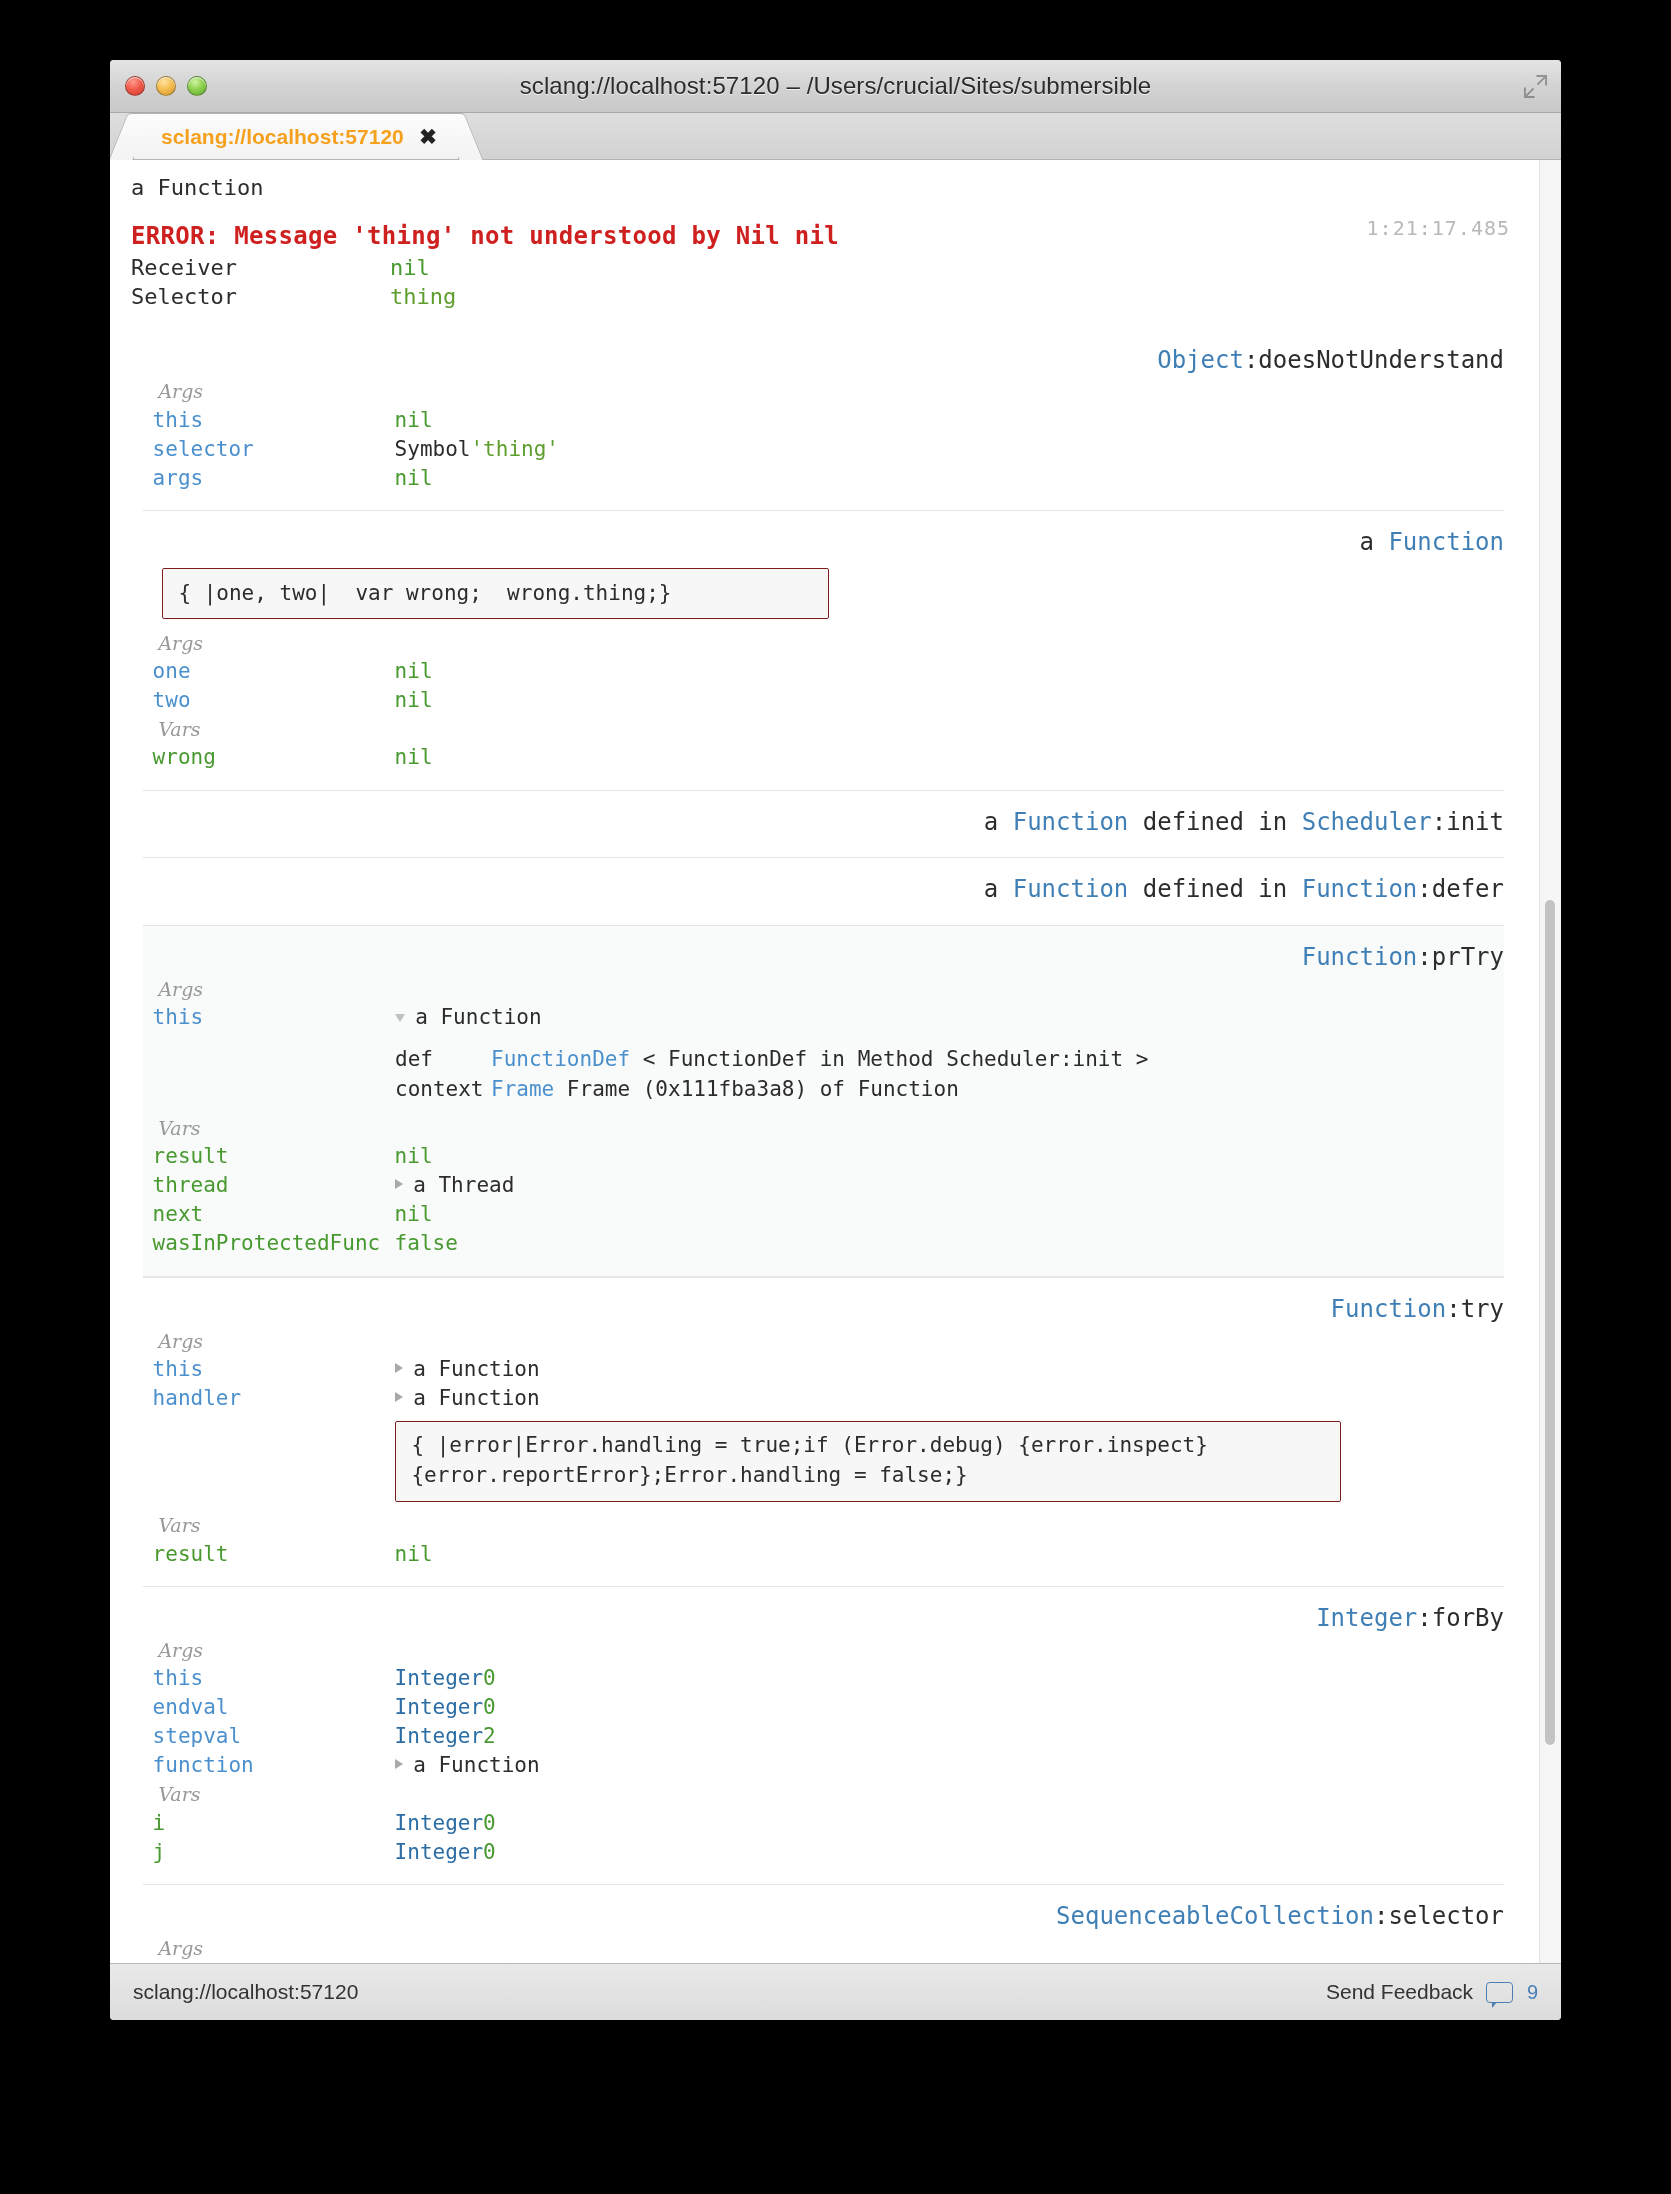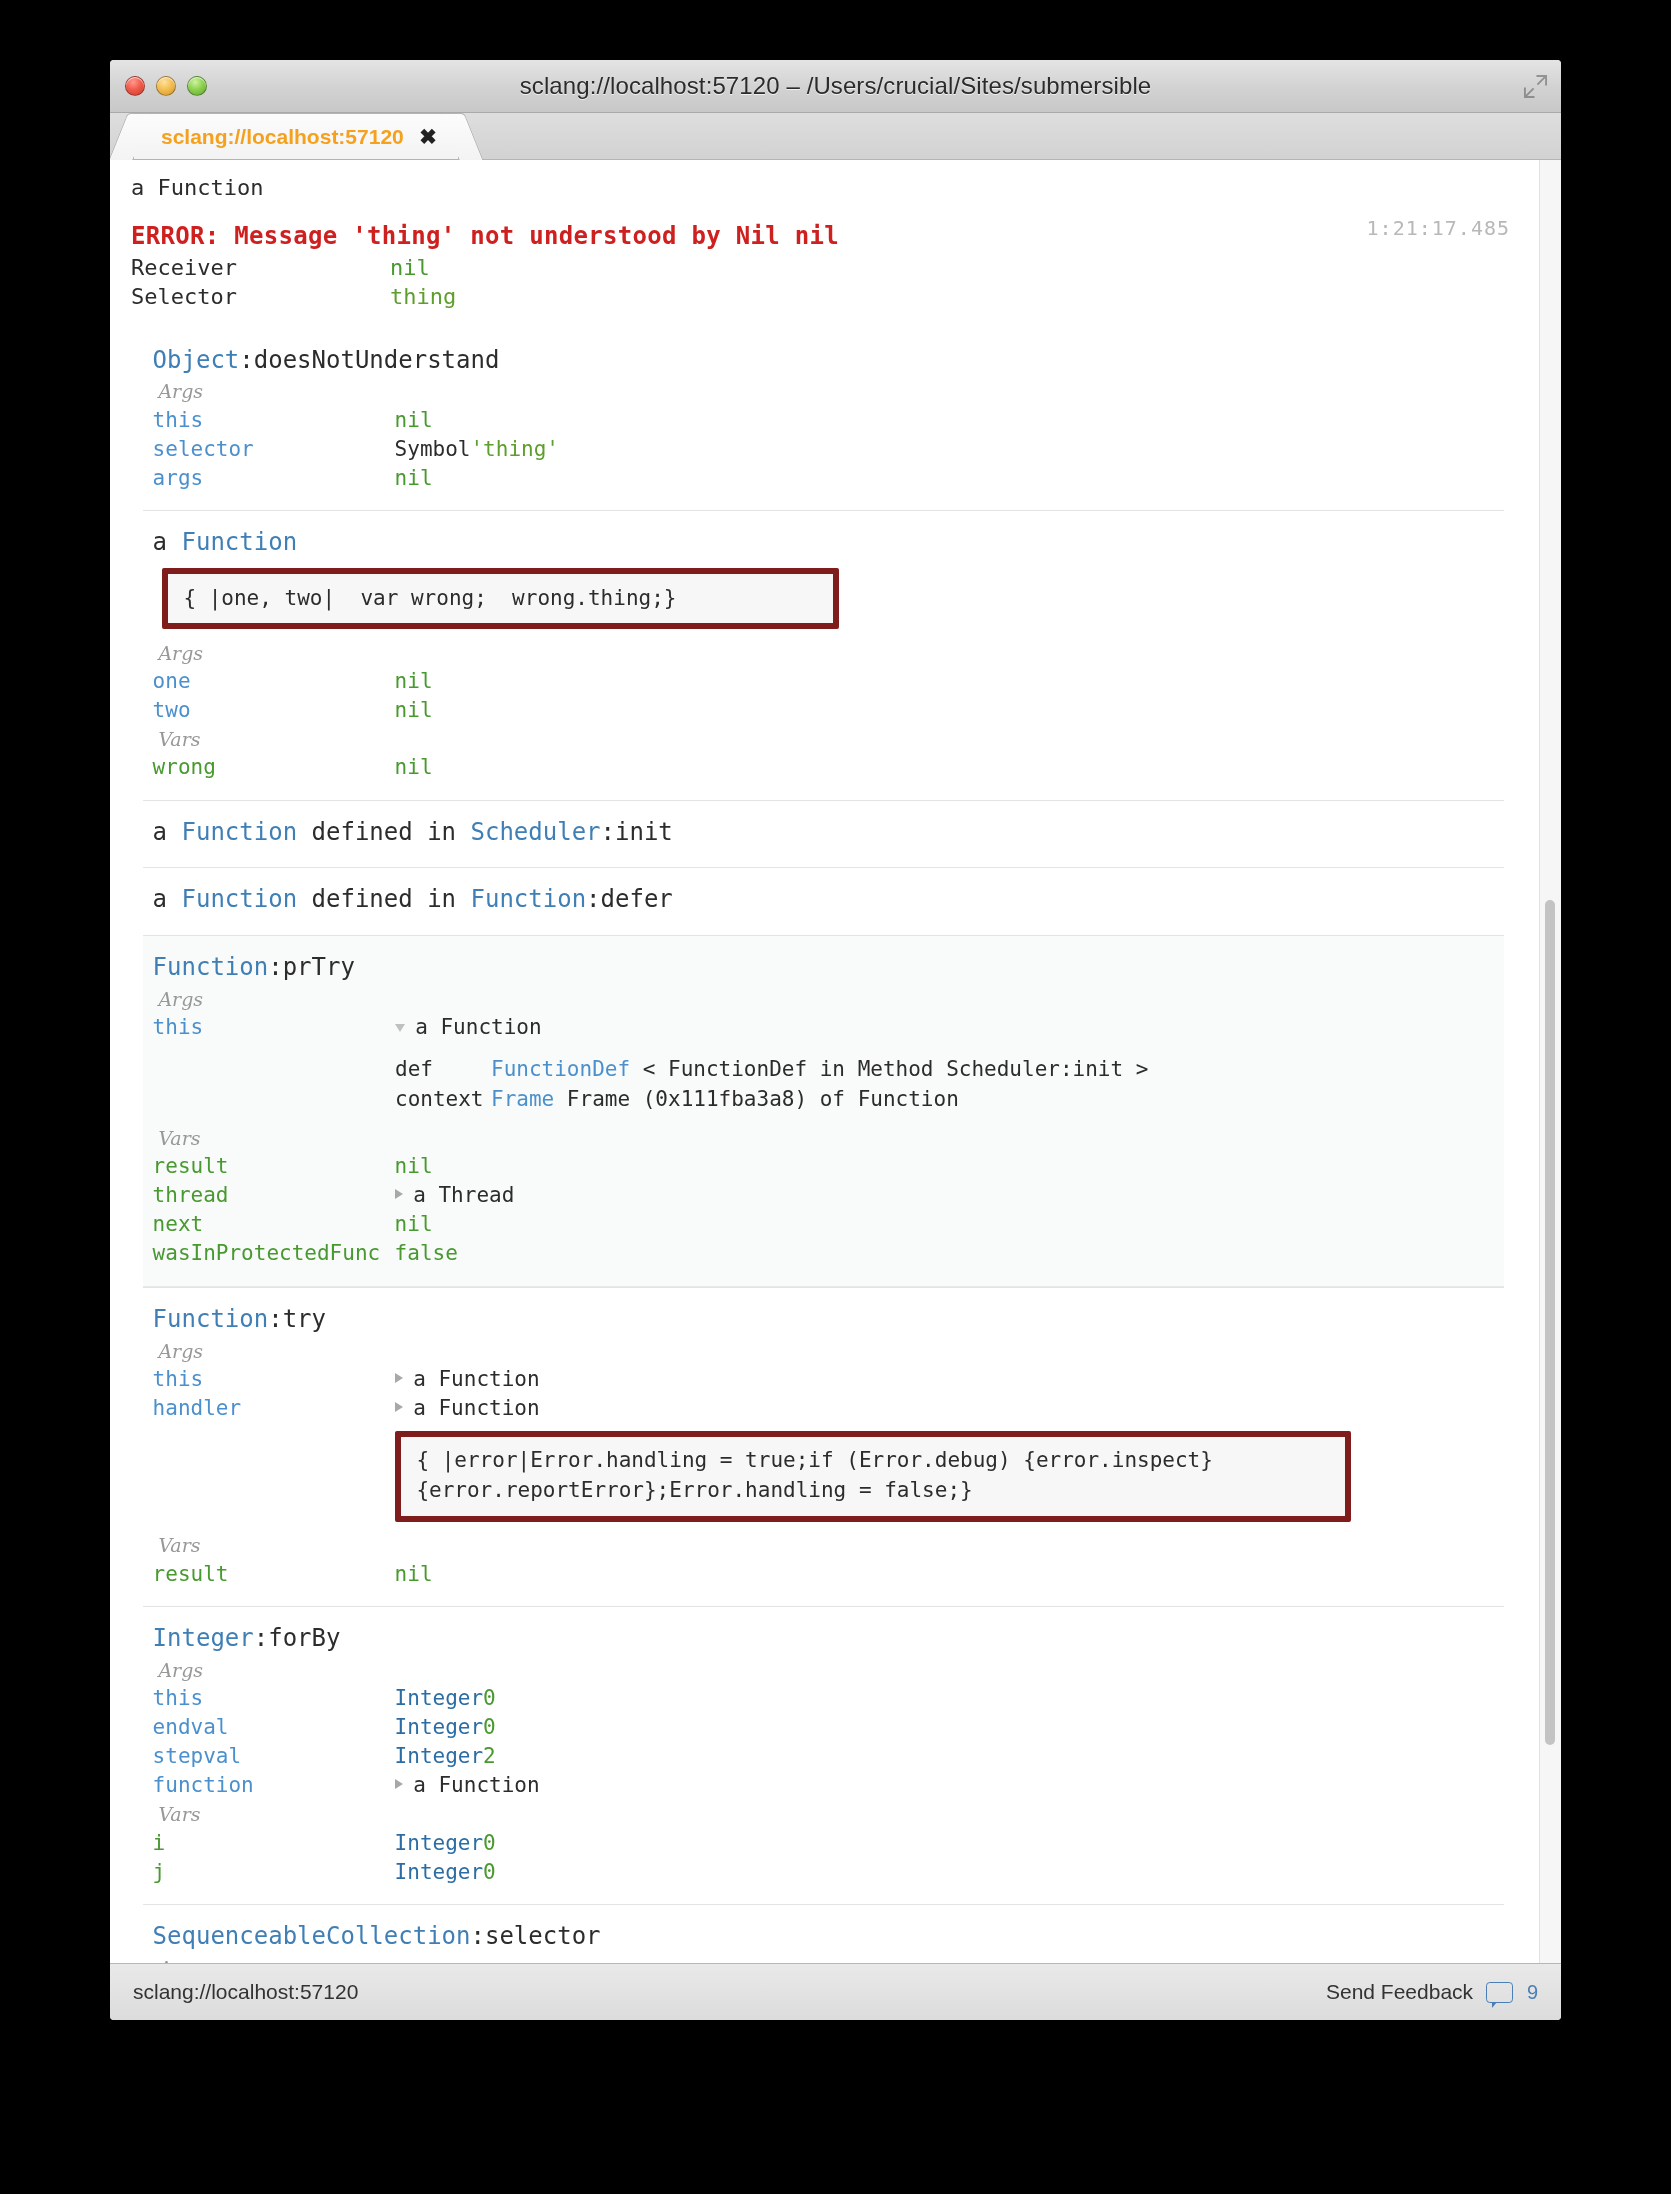--- a/index.html
+++ b/index.html
@@ -230,20 +230,21 @@
     background: #f8fbf9;
     border-top: 1px solid #e4e4e4;
     border-bottom: 1px solid #e9e9e9;
   }
   .frame-title {
     font-family: "DejaVu Sans Mono", monospace;
     font-size: 24px;
     color: #2c2c2c;
     padding: 5.8px 0 3.8px 9.6px;
     white-space: pre;
+    text-align: right;
   }
   .frame-title .cls { color: #3f7fb5; }
 
   .sectlabel {
     font-family: "DejaVu Serif", serif;
     font-style: italic;
     font-size: 19px;
     color: #989898;
     padding-left: 15.4px;
     line-height: 1.5;
@@ -272,21 +273,21 @@
   }
   .tri.down {
     border-top: 8.6px solid #c0c0c0;
     border-left: 5.8px solid transparent;
     border-right: 5.8px solid transparent;
     margin-top: 10.6px;
   }
 
   .codebox {
     background: #f7f7f7;
-    border: 6px solid #7f1d1d;
+    border: 1px solid #7f1d1d;
     border-radius: 1.9px;
     font-family: "DejaVu Sans Mono", monospace;
     font-size: 21px;
     color: #2c2c2c;
     padding: 9.6px 15.4px;
     display: inline-block;
     white-space: pre;
     line-height: 1.42;
     margin: 7.7px 0 9.6px 0;
   }

